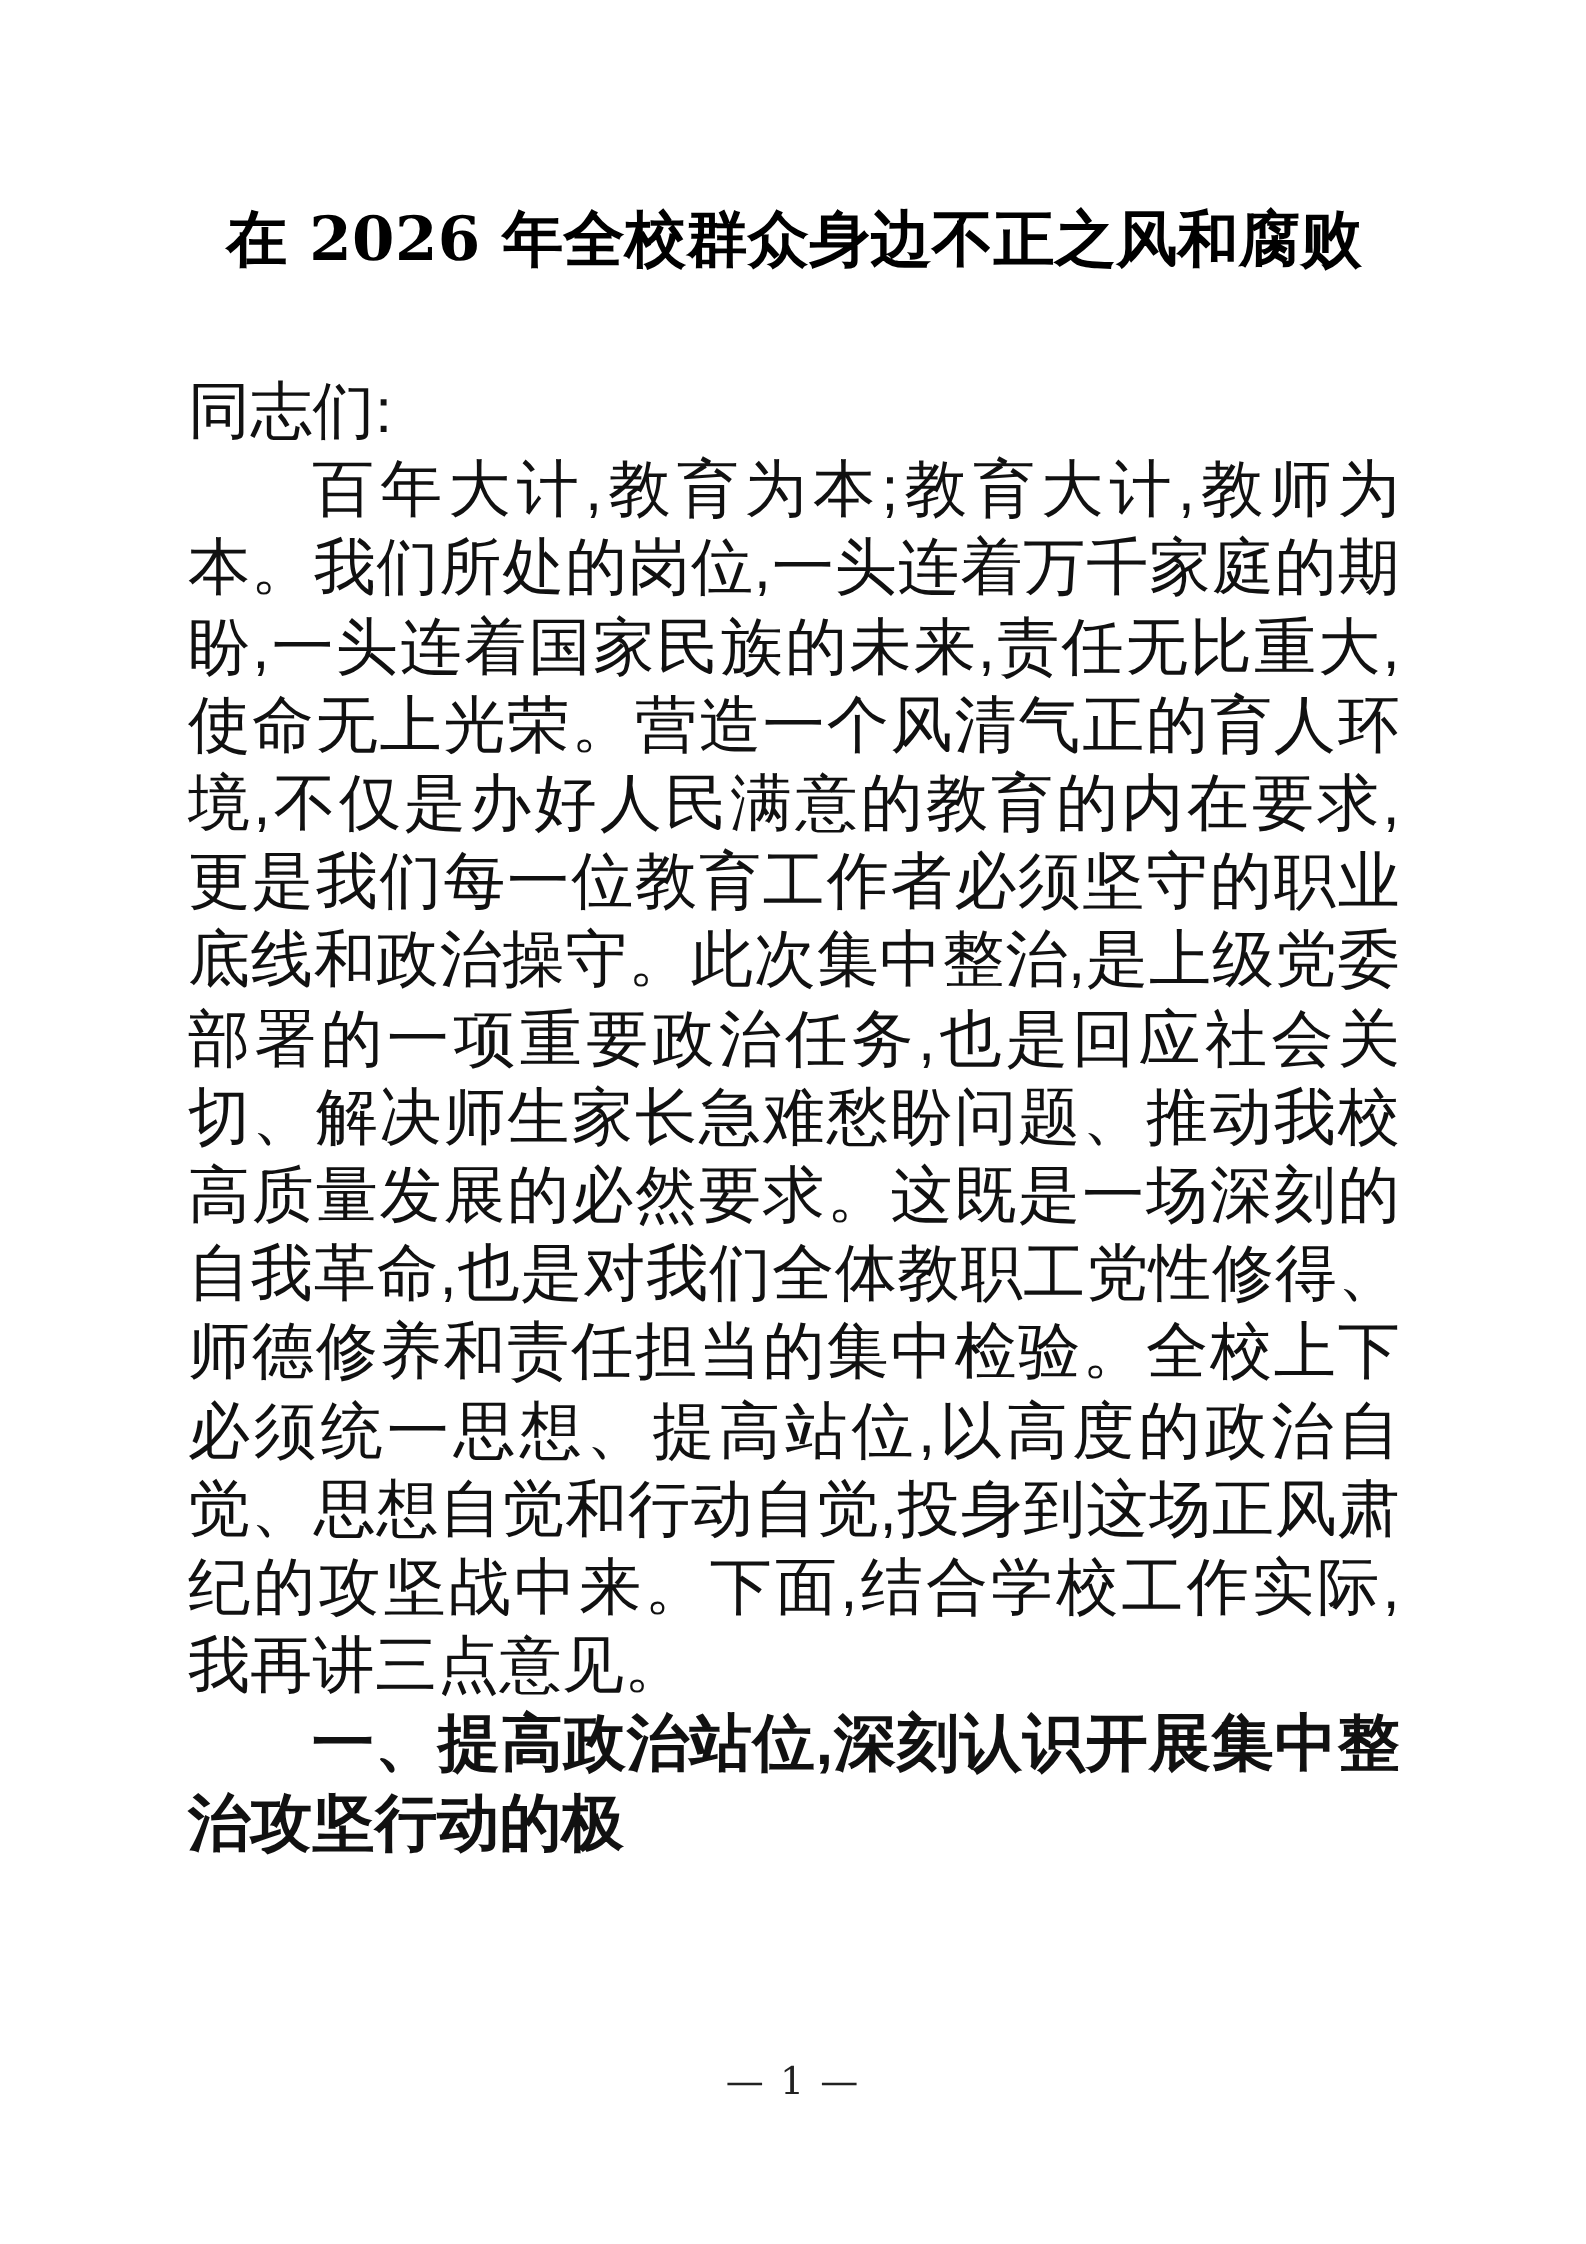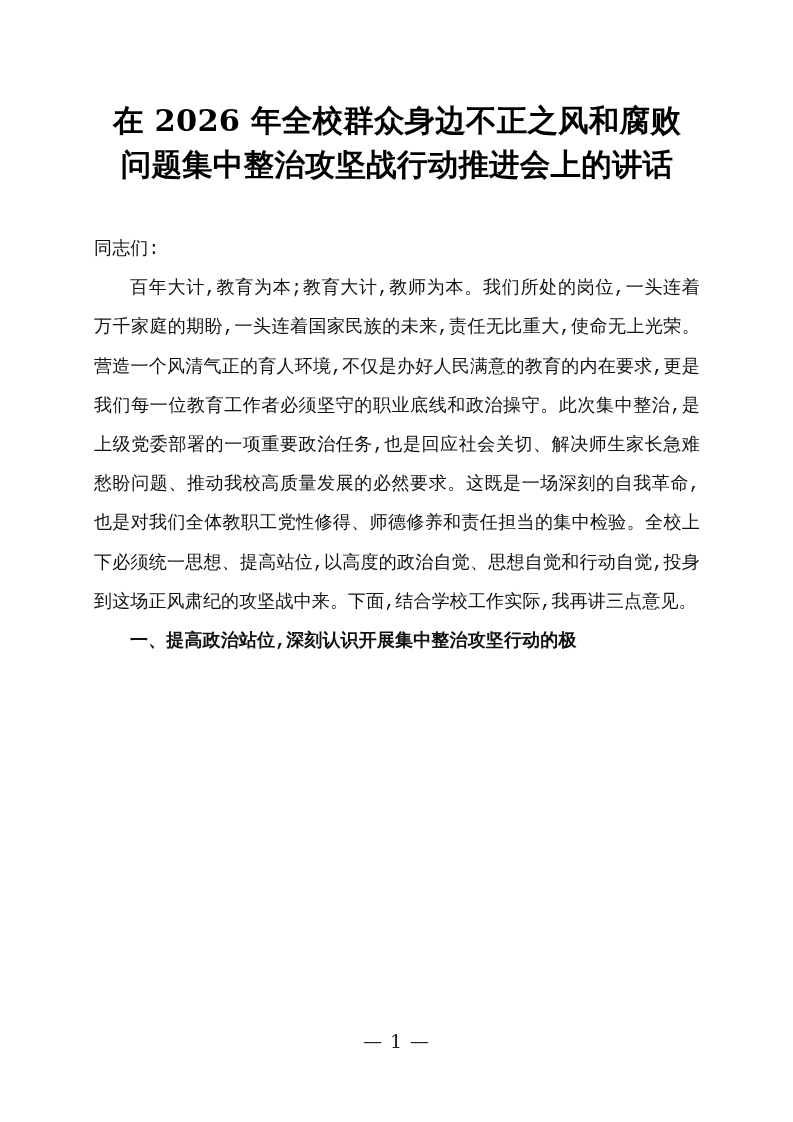--- a/index.html
+++ b/index.html
@@ -52,22 +52,22 @@
   }
 
   
   .body-block {
     margin-top: 44px;
   }
 
   p.para {
     margin: 0;
     padding: 0;
-    font-family: Liberation Mono, monospace;
-    font-size: 18px;
+    font-family: Liberation Sans, sans-serif;
+    font-size: 31px;
     line-height: 39.2px;
     text-align: justify;
     text-justify: inter-ideograph;
     text-align-last: left;
     color: #111111;
     letter-spacing: 0.15px;
     word-break: break-all;
   }
 
   p.indent {
@@ -98,21 +98,20 @@
 </style>
 </head>
 <body>
 
 <div class="page">
 
   <div class="content">
 
     <h1 class="doc-title">
       <span class="tline">在 2026 年全校群众身边不正之风和腐败</span>
-      <span class="tline">问题集中整治攻坚战行动推进会上的讲话</span>
     </h1>
 
     <div class="body-block">
 
       <p class="para salutation">同志们:</p>
 
 
       <p class="para indent">百年大计,教育为本;教育大计,教师为本。我们所处的岗位,一头连着万千家庭的期盼,一头连着国家民族的未来,责任无比重大,使命无上光荣。营造一个风清气正的育人环境,不仅是办好人民满意的教育的内在要求,更是我们每一位教育工作者必须坚守的职业底线和政治操守。此次集中整治,是上级党委部署的一项重要政治任务,也是回应社会关切、解决师生家长急难愁盼问题、推动我校高质量发展的必然要求。这既是一场深刻的自我革命,也是对我们全体教职工党性修得、师德修养和责任担当的集中检验。全校上下必须统一思想、提高站位,以高度的政治自觉、思想自觉和行动自觉,投身到这场正风肃纪的攻坚战中来。下面,结合学校工作实际,我再讲三点意见。</p>
 
       <p class="para heading-para">一、提高政治站位,深刻认识开展集中整治攻坚行动的极</p>

